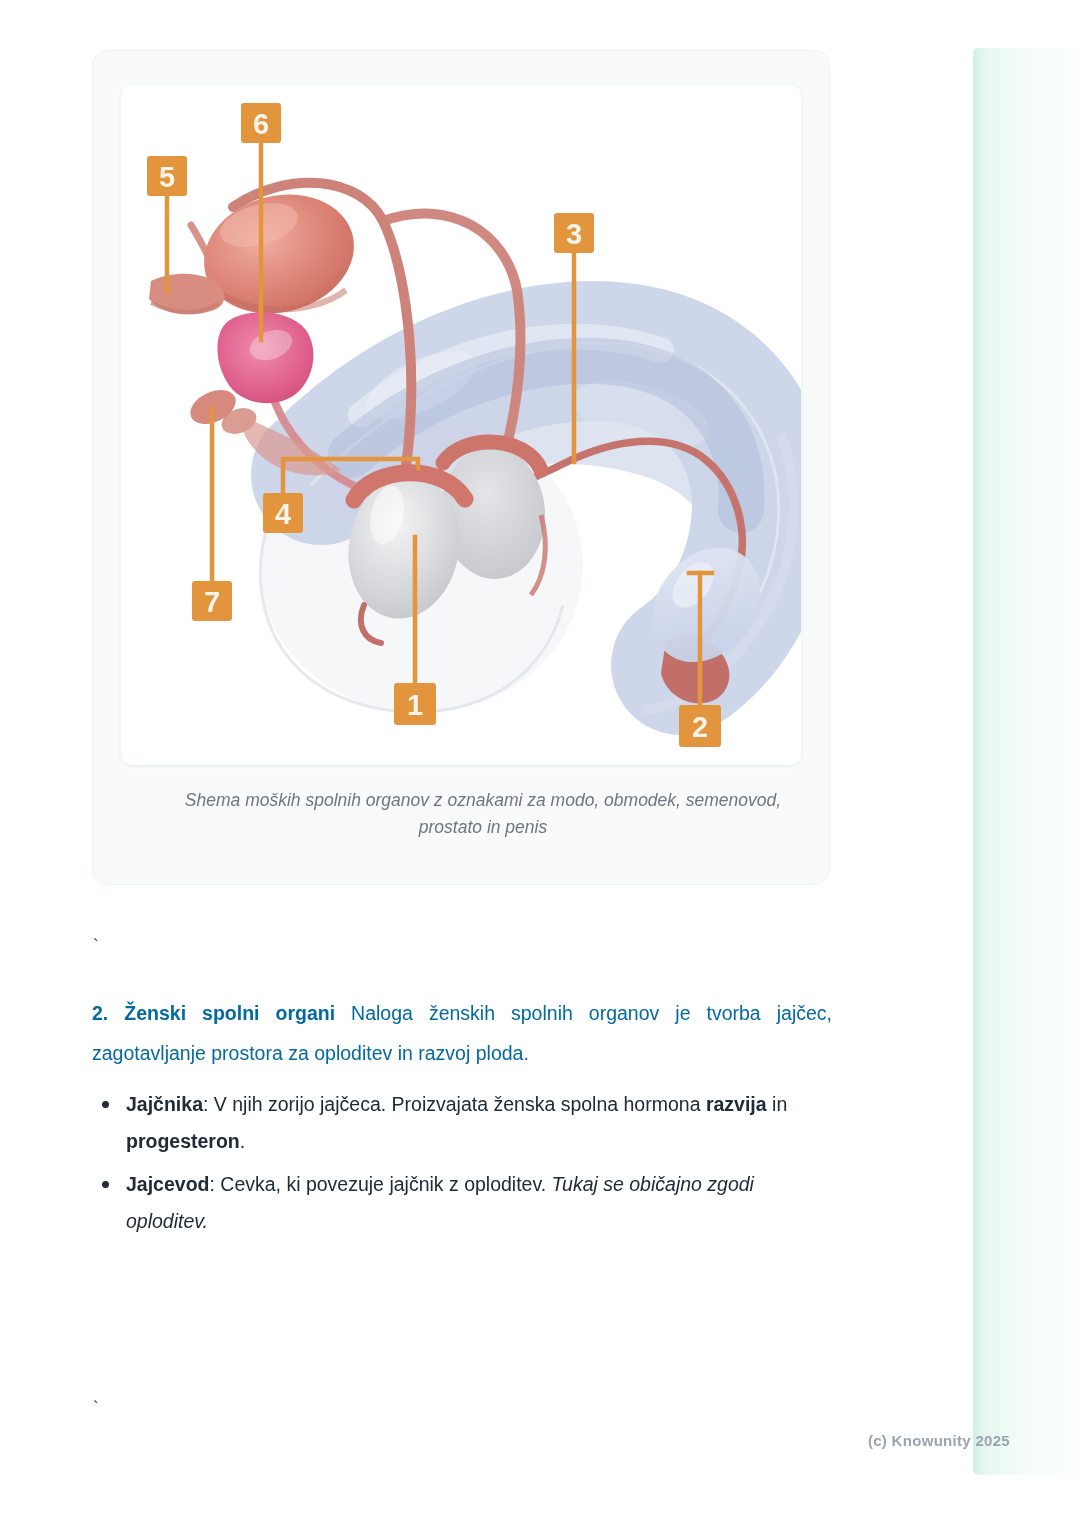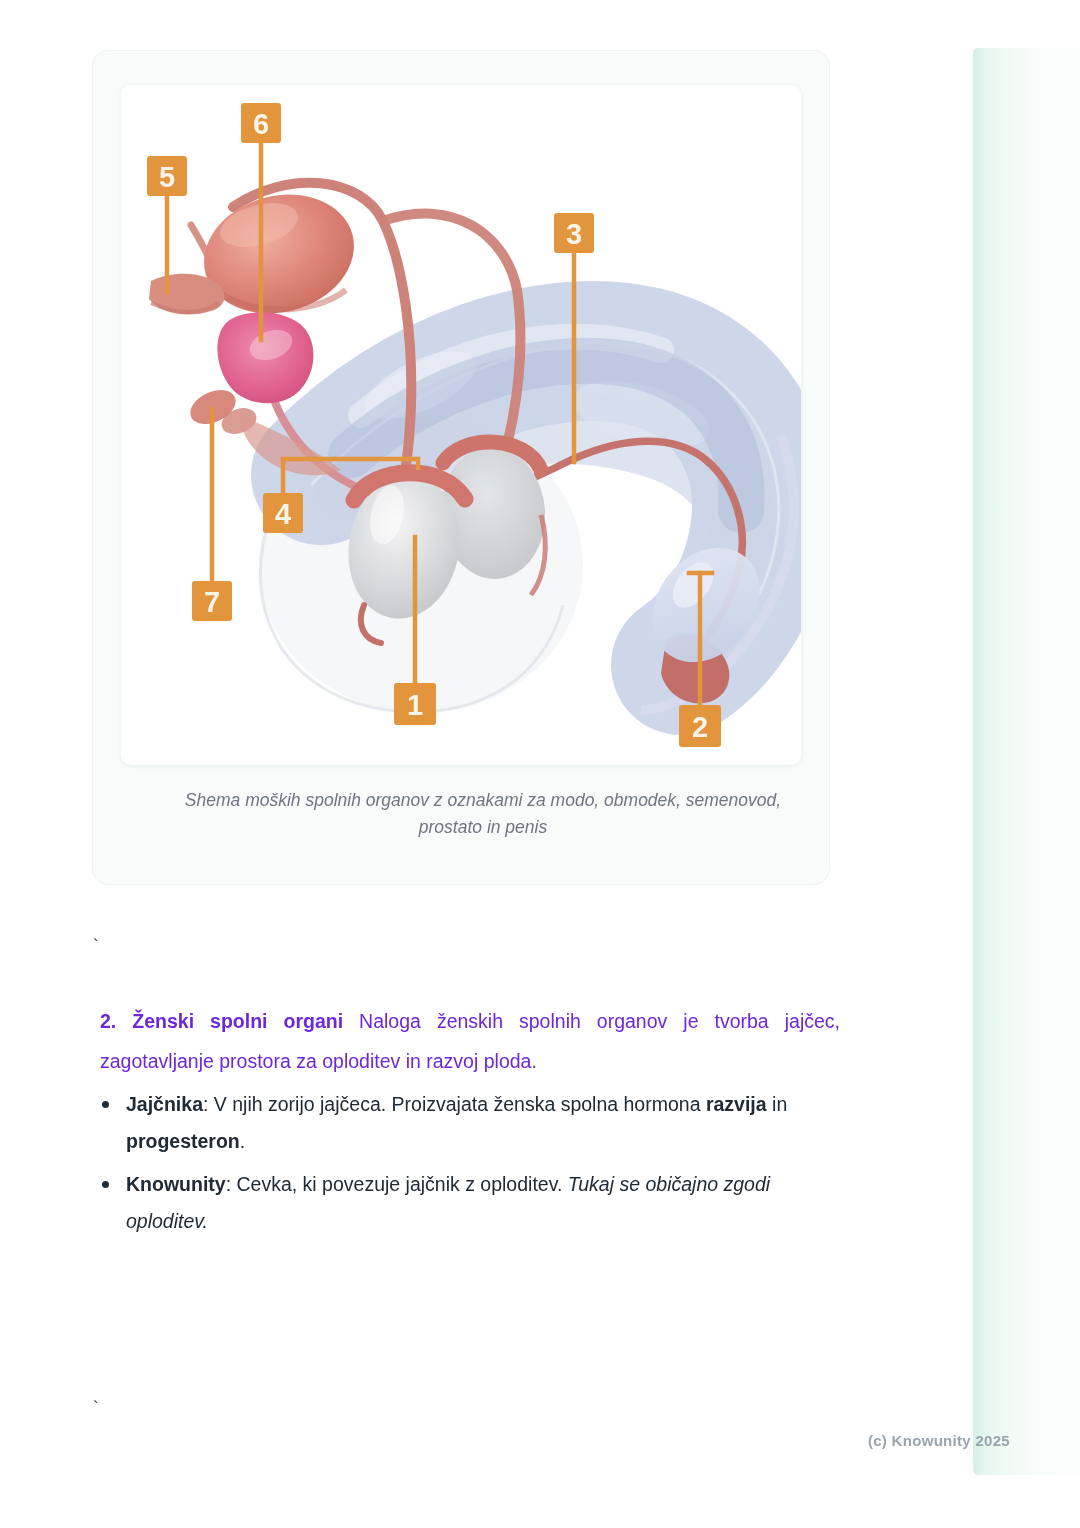--- a/index.html
+++ b/index.html
@@ -27,22 +27,22 @@
   .figure-caption{
     position:absolute;left:59px;top:730px;width:650px;margin:6px;
     text-align:center;font-style:italic;font-size:17.5px;line-height:27px;color:#6e7681;
   }
   .stray-mark{
     position:absolute;left:93px;font-size:17px;color:#2a3340;
   }
   .stray-top{top:936px;}
   .stray-bottom{top:1398px;}
   .section-heading{
-    position:absolute;left:92px;top:993px;width:740px;margin:8px;
-    font-size:19.5px;line-height:40px;color:#6d28d9;text-align:justify;
+    position:absolute;left:92px;top:993px;width:740px;margin:0;
+    font-size:19.5px;line-height:40px;color:#0369a1;text-align:justify;
   }
   .section-heading .hb{font-weight:bold;}
   .bullet-list{
     position:absolute;left:100px;top:1086px;width:726px;margin:0;padding:0;list-style:none;
     font-size:19.5px;line-height:37px;color:#202b38;
   }
   .bullet-list li{position:relative;padding-left:26px;margin:0 0 6px 0;}
   .bullet-list .dot{
     position:absolute;left:2px;top:15px;width:7px;height:7px;border-radius:50%;background:#202b38;
   }
@@ -208,18 +208,18 @@
   </div>
   <p class="figure-caption">Shema moških spolnih organov z oznakami za modo, obmodek, semenovod, prostato in penis</p>
 </div>
 
 <span class="stray-mark stray-top">`</span>
 
 <p class="section-heading"><span class="hb">2. Ženski spolni organi</span><span> Naloga ženskih spolnih organov je tvorba jajčec, zagotavljanje prostora za oploditev in razvoj ploda.</span></p>
 
 <ul class="bullet-list">
     <li><span class="dot"></span><span class="bold">Jajčnika</span><span>: V njih zorijo jajčeca. Proizvajata ženska spolna hormona </span><span class="bold">razvija</span><span> in </span><span class="bold">progesteron</span><span>.</span></li>
-    <li><span class="dot"></span><span class="bold">Knowunity</span><span>: Cevka, ki povezuje jajčnik z oploditev. </span><span class="italic">Tukaj se običajno zgodi oploditev.</span></li>
+    <li><span class="dot"></span><span class="bold">Jajcevod</span><span>: Cevka, ki povezuje jajčnik z oploditev. </span><span class="italic">Tukaj se običajno zgodi oploditev.</span></li>
   </ul>
 
 <span class="stray-mark stray-bottom">`</span>
 
 <div class="copyright">(c) Knowunity 2025</div>
 
 </body></html>

